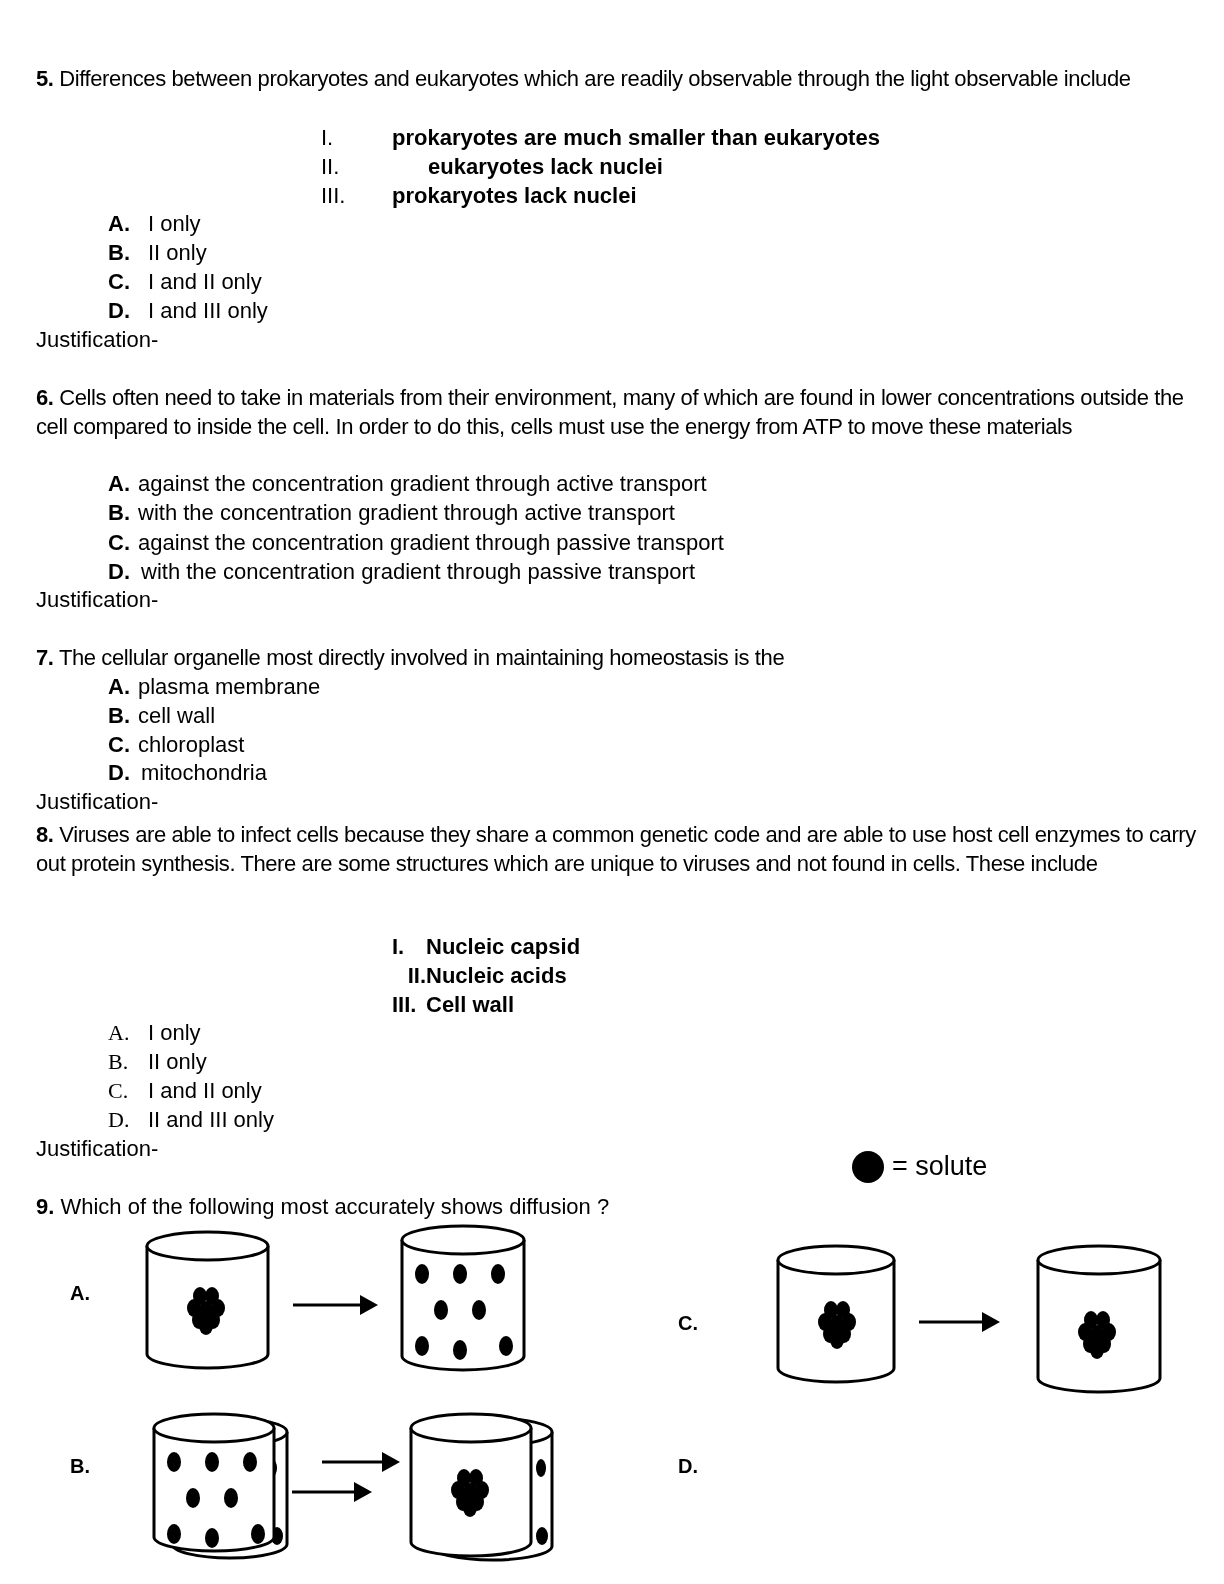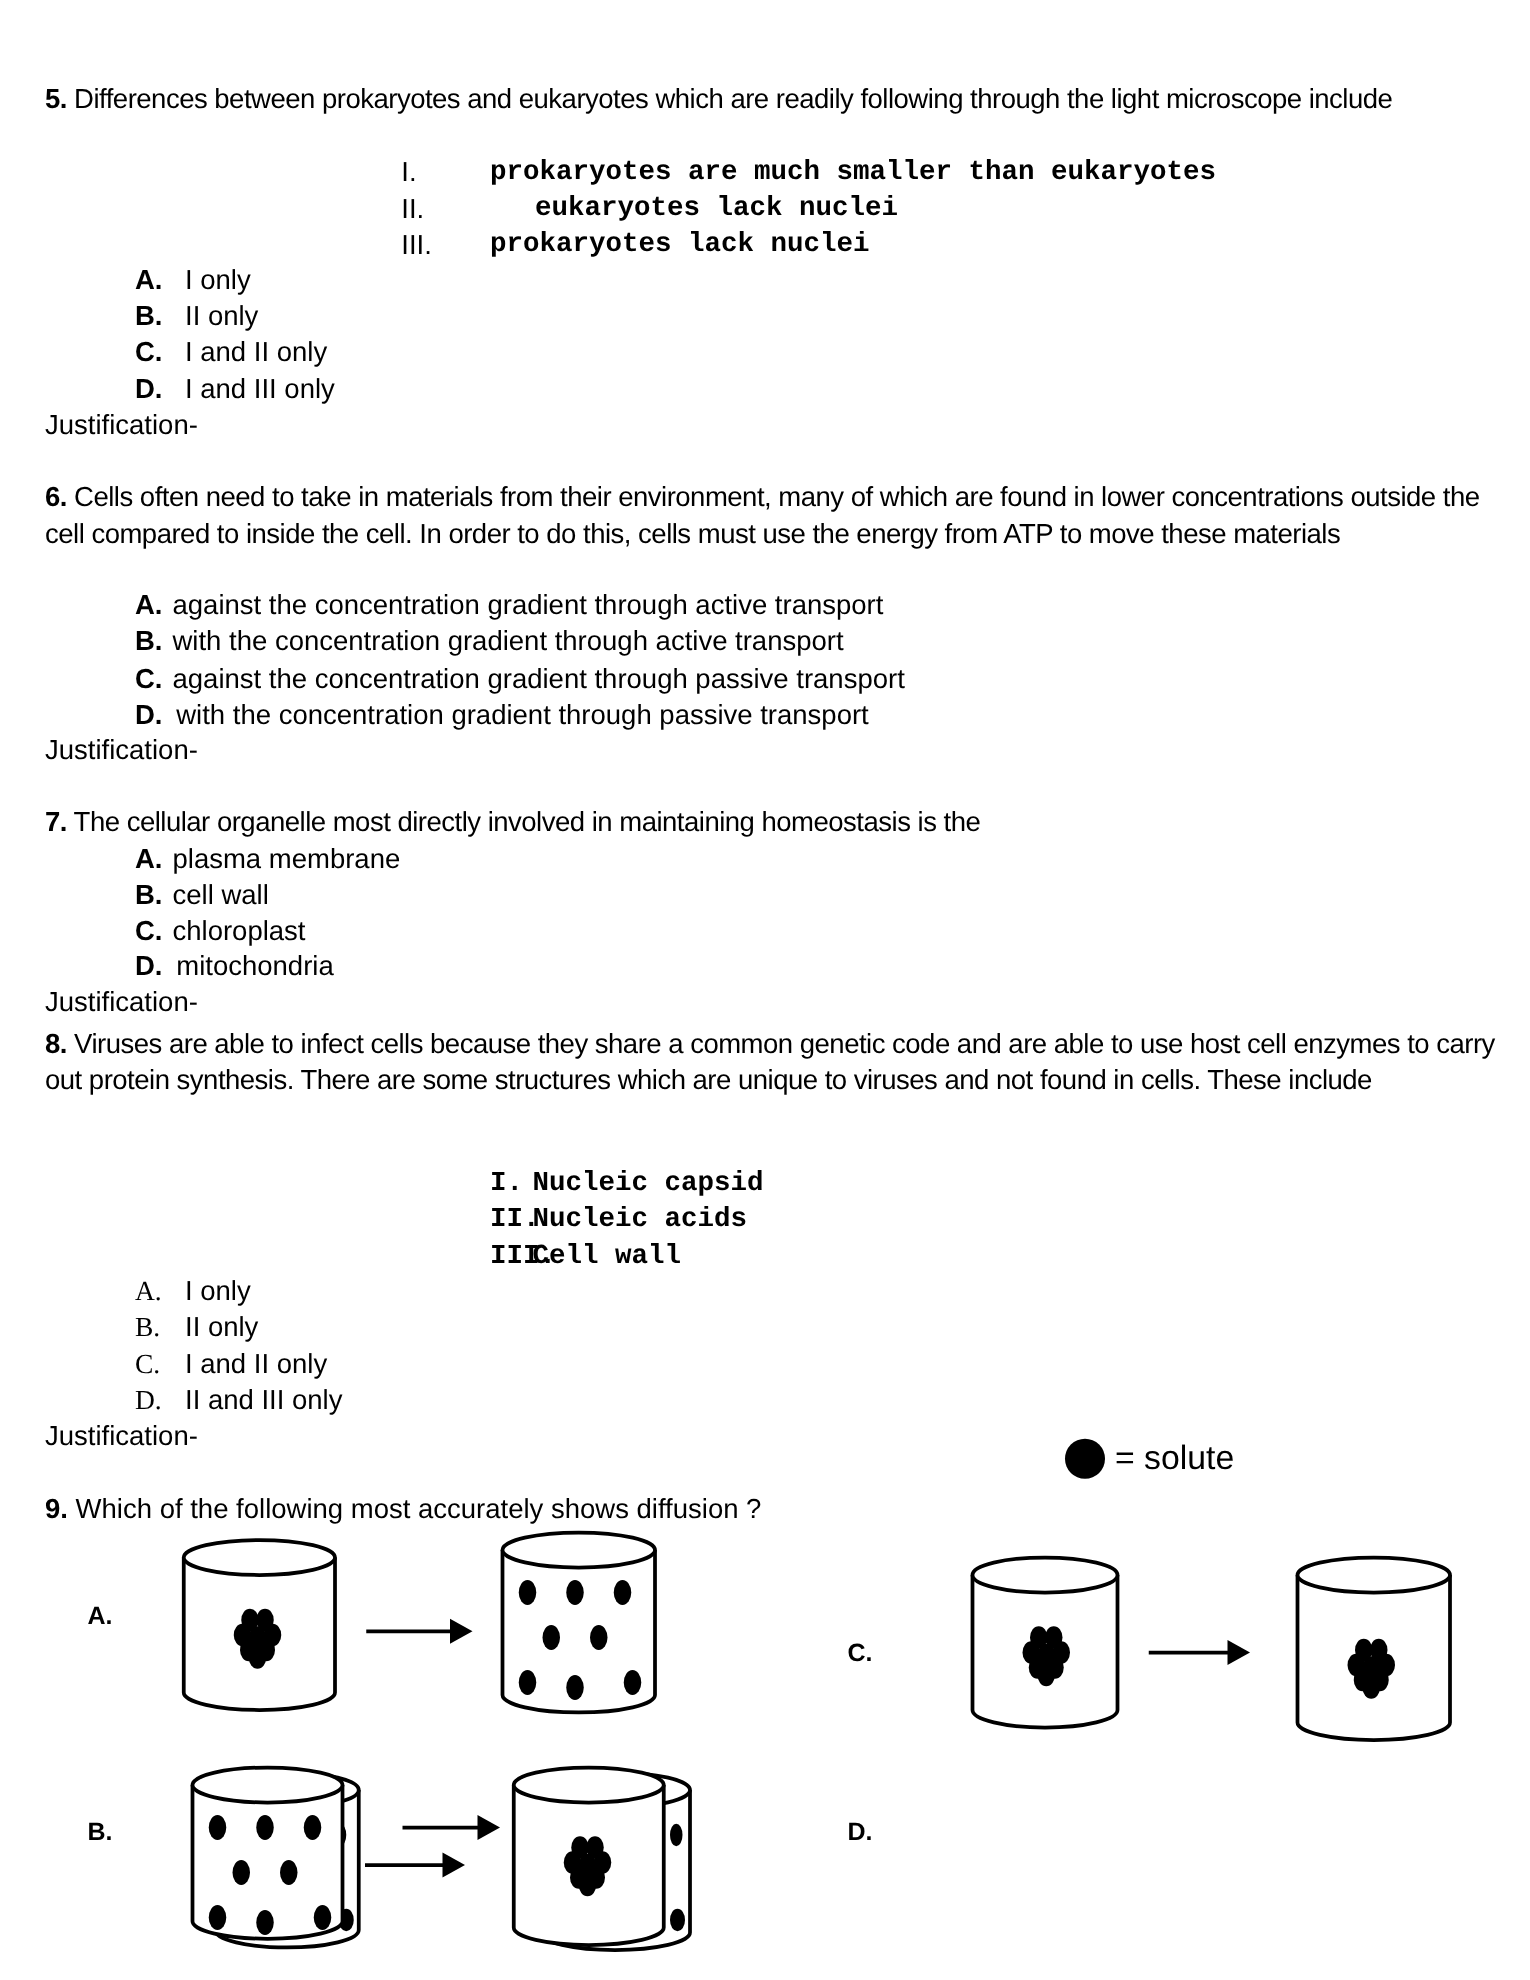--- a/index.html
+++ b/index.html
@@ -1,33 +1,33 @@
 <!DOCTYPE html>
 <html><head>
   <meta charset="utf-8">
   <style>
     * { margin: 0; padding: 0; box-sizing: border-box; }
     html, body { width: 1224px; height: 1584px; background: #ffffff; overflow: hidden; }
     body { position: relative; font-family: "Liberation Sans", sans-serif; color: #000000; font-size: 22px; }
     .abs { position: absolute; white-space: nowrap; line-height: 29px; }
     .qnum { font-weight: bold; }
-    .b { font-weight: bold; font-family: Liberation Mono, monospace; }
+    .b { font-weight: bold; }
     .serif { font-family: "Liberation Serif", serif; }
     .stem { position: absolute; left: 36px; width: 1160px; line-height: 29px; font-size: 22px; letter-spacing: -0.4px; }
     .opt-letter { display: inline-block; font-weight: bold; }
     .diagram-label { position: absolute; font-family: "Liberation Sans", sans-serif; font-weight: bold; font-size: 20px; }
     svg { position: absolute; overflow: visible; }
     .legend-text { position: absolute; font-family: "Liberation Sans", sans-serif; font-size: 27px; }
   </style>
 </head>
 <body>
 
 <div class="stem" style="top:64px;">
   <span class="qnum">5.</span>
-  <span>Differences between prokaryotes and eukaryotes which are readily following through the light microscope include</span>
+  <span>Differences between prokaryotes and eukaryotes which are readily observable through the light observable include</span>
 </div>
 
 <div class="abs" style="top:123px;left:321px;">
   <span>I.</span>
 </div>
 <div class="abs b" style="top:123px;left:392px;">prokaryotes are much smaller than eukaryotes</div>
 <div class="abs" style="top:152px;left:321px;">
   <span>II.</span>
 </div>
 <div class="abs b" style="top:152px;left:392px;margin-left:36px;">eukaryotes lack nuclei</div>

